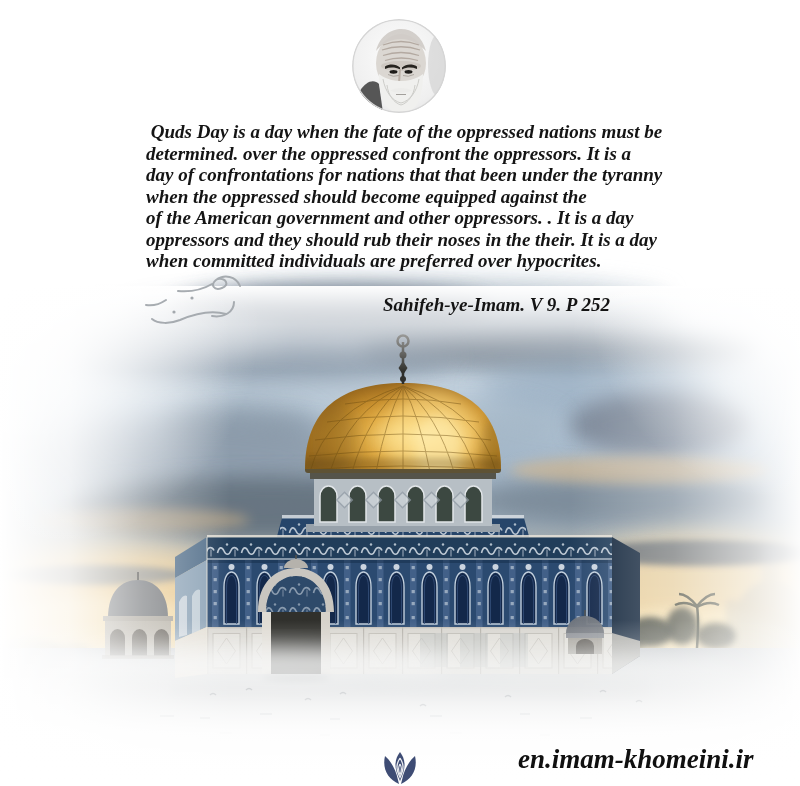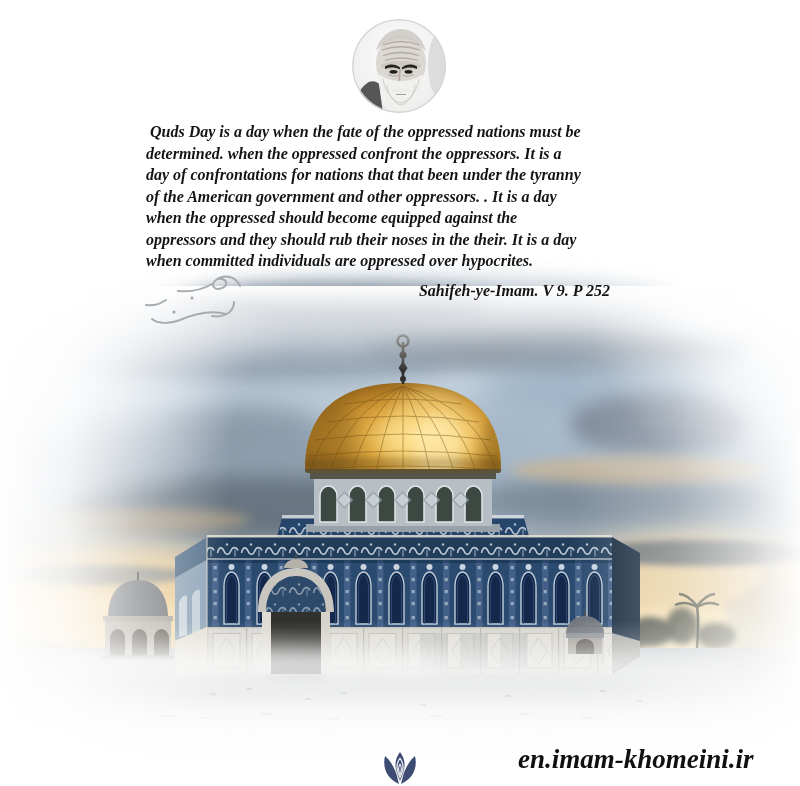--- a/index.html
+++ b/index.html
@@ -3,23 +3,23 @@
 <meta charset="utf-8">
 <style>
   html,body{margin:0;padding:0;background:#ffffff;}
   .poster{position:relative;width:800px;height:786px;background:#ffffff;overflow:hidden;
           font-family:"Liberation Serif", serif;}
   .scene{position:absolute;left:0;top:0;width:800px;height:786px;z-index:1;}
   .portrait{position:absolute;left:352px;top:19px;width:94px;height:94px;border-radius:50%;
             overflow:hidden;z-index:3;}
   .portrait svg{display:block;}
   .quote{position:absolute;left:146px;top:121px;width:580px;z-index:3;color:#141414;
-         font-weight:bold;font-style:italic;font-size:16px;line-height:21.5px;}
+         font-weight:bold;font-style:italic;font-size:19px;line-height:21.5px;}
   .quote .ql{white-space:pre;}
-  .quote .attr{text-align:right;padding-right:116px;margin-top:8px;white-space:pre;}
+  .quote .attr{text-align:right;padding-right:116px;margin-top:22px;white-space:pre;}
   .signature{position:absolute;left:122px;top:272px;width:125px;height:62px;z-index:2;}
   .footer{position:absolute;left:0;top:0;width:656px;height:786px;z-index:4;pointer-events:none;}
   .logo{position:absolute;left:379px;top:748px;width:42px;height:38px;}
   .site{position:absolute;left:518px;top:744px;font-weight:bold;font-style:italic;
         font-size:27px;color:#101010;white-space:pre;}
 </style>
 </head>
 <body>
 
 <div class="poster">
@@ -379,26 +379,26 @@
         </g>
         <path d="M38,71.5 C43,68 55,68 60,71.5 C55,74.5 43,74.5 38,71.5 Z" fill="#ececea"></path>
         <path d="M44,75.5 H54" stroke="#6e6a64" stroke-width="1" opacity="0.6"></path>
       </g>
       <circle cx="47" cy="47" r="46.2" fill="none" stroke="#d5d5d5" stroke-width="1.5"></circle>
     </svg>
   </div>
 
   <div class="quote">
     <div class="ql"> Quds Day is a day when the fate of the oppressed nations must be</div>
-    <div class="ql">determined. when the oppressed confront the oppressors. It is a</div>
+    <div class="ql">determined. over the oppressed confront the oppressors. It is a</div>
     <div class="ql">day of confrontations for nations that that been under the tyranny</div>
+    <div class="ql">when the oppressed should become equipped against the</div>
     <div class="ql">of the American government and other oppressors. . It is a day</div>
-    <div class="ql">when the oppressed should become equipped against the</div>
     <div class="ql">oppressors and they should rub their noses in the their. It is a day</div>
-    <div class="ql">when committed individuals are oppressed over hypocrites.</div>
+    <div class="ql">when committed individuals are preferred over hypocrites.</div>
     <div class="attr">Sahifeh-ye-Imam. V 9. P 252</div>
   </div>
 
   <svg class="signature" viewBox="0 0 125 62" aria-hidden="true">
     <g fill="none" stroke="#a3a8ad" stroke-width="2" stroke-linecap="round" opacity="0.95">
       <path d="M118,14 C114,4 102,2 94,8 C88,13 92,19 100,16 C108,13 104,6 96,7"></path>
       <path d="M90,12 C80,18 68,20 56,19"></path>
       <path d="M44,28 C38,32 30,34 24,33"></path>
       <path d="M112,30 C112,40 102,46 90,44"></path>
       <path d="M104,42 C90,38 72,42 58,48 C48,52 36,52 30,47"></path>

